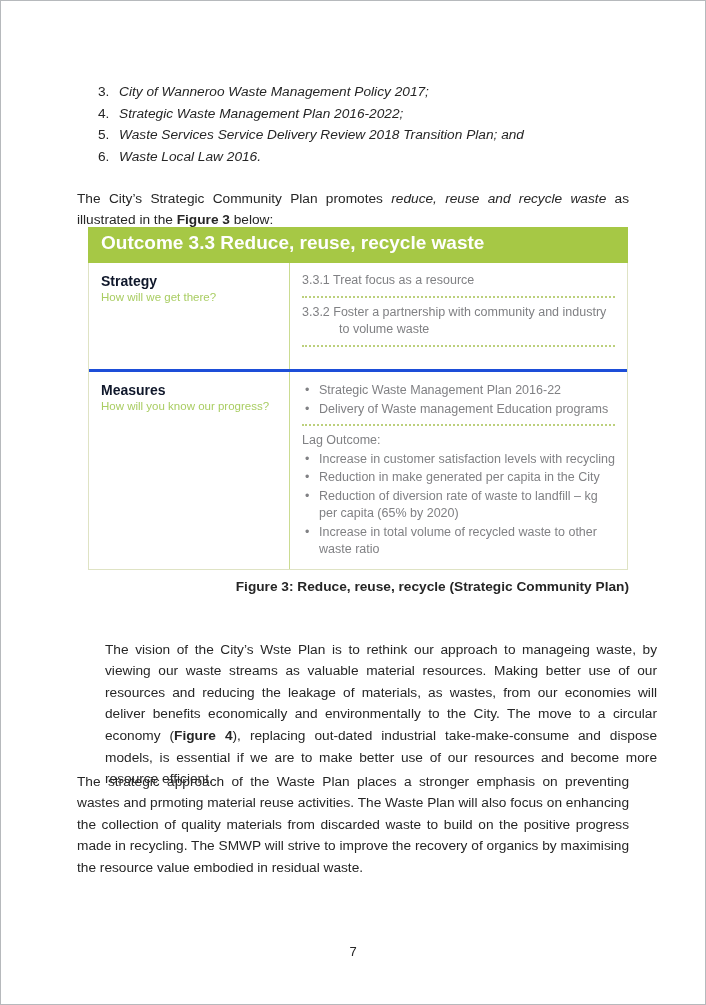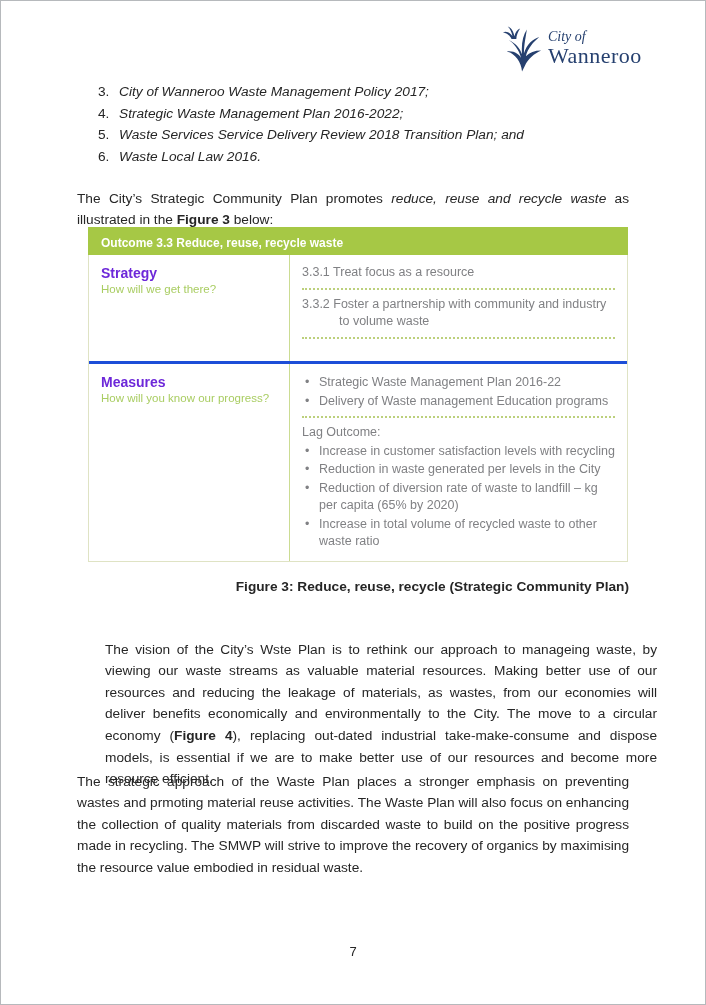--- a/index.html
+++ b/index.html
@@ -27,29 +27,29 @@
   .ref-num{width:21px;flex:0 0 auto;}
   .ref-text{font-style:italic;}
 
   
   .intro{position:absolute;top:173px;left:76px;width:552px;font-size:13.7px;line-height:21.6px;text-align:justify;}
   .em-italic{font-style:italic;}
   .em-bold{font-weight:bold;}
 
   
   .outcome{position:absolute;top:226px;left:87px;width:540px;box-sizing:border-box;}
-  .outcome-header{background:#a6c845;color:#ffffff;font-weight:bold;font-size:12px;height:28px;line-height:32px;padding-left:13px;}
+  .outcome-header{background:#a6c845;color:#ffffff;font-weight:bold;font-size:19px;height:36px;line-height:32px;padding-left:13px;}
   .outcome-body{border:1px solid #dfe3c4;border-top:none;box-sizing:border-box;}
   .outcome-row{display:grid;grid-template-columns:201px 1fr;}
   .outcome-row.row2{border-top:3px solid #1d4ed8;}
   .cell{padding:9px 12px 10px 12px;box-sizing:border-box;}
   .left-cell{border-right:1px solid #cbdc92;}
   .row1{min-height:106px;}
   .row2{min-height:192px;}
-  .label{color:#6d28d9;font-weight:bold;font-size:14px;line-height:18px;}
+  .label{color:#0f172a;font-weight:bold;font-size:14px;line-height:18px;}
   .sublabel{color:#a9cd62;font-size:11.5px;line-height:14px;}
   .cell-text{color:#808184;font-size:12.5px;line-height:17.5px;}
   .t-item{padding-left:37px;text-indent:-37px;}
   .dotted{border-top:2px dotted #bcd07c;margin:6px 0;height:0;}
   .bullet{position:relative;padding-left:17px;margin-top:1px;}
   .bullet::before{content:"\2022";position:absolute;left:3px;}
 
   
   .caption{position:absolute;top:578px;left:76px;width:552px;text-align:right;font-weight:bold;font-size:13.7px;}
   .para{position:absolute;left:76px;width:552px;font-size:13.7px;line-height:21.6px;text-align:justify;}
@@ -57,32 +57,20 @@
   .para2{top:756px;}
 
   
   .footer{position:absolute;top:943px;left:0;width:704px;text-align:center;font-size:13px;}
 </style>
 </head>
 <body>
 
 <div class="page">
 
-  <div class="logo">
-    <svg class="logo-icon" viewBox="0 0 44 48" xmlns="http://www.w3.org/2000/svg" aria-hidden="true">
-      <g fill="#26406f">
-        <path d="M10 13 C8 9 5 7 1 6 C5 4 9 7 11 10 C10 5 8 2 6 0 C10 1 12 5 13 10 C14 6 16 3 19 2 C17 5 15 9 15 13 Z"></path>
-        <path d="M21 47 C20 36 13 28 5 26 C13 25 18 29 20 33 C18 24 12 17 7 14 C14 17 19 23 21 29 C20 18 22 9 26 3 C25 11 23 18 23 28 C26 19 32 13 39 11 C33 16 27 23 25 31 C29 27 34 25 41 25 C34 28 27 34 24 41 Z"></path>
-      </g>
-    </svg>
-    <div class="logo-text">
-      <div class="logo-cityof">City of</div>
-      <div class="logo-wanneroo">Wanneroo</div>
-    </div>
-  </div>
 
   <div class="ref-list">
     <div class="ref-row">
       <span class="ref-num">3.</span>
       <span class="ref-text">City of Wanneroo Waste Management Policy 2017;</span>
     </div>
     <div class="ref-row">
       <span class="ref-num">4.</span>
       <span class="ref-text">Strategic Waste Management Plan 2016-2022;</span>
     </div>
@@ -119,21 +107,21 @@
         <div class="cell left-cell">
           <div class="label">Measures</div>
           <div class="sublabel">How will you know our progress?</div>
         </div>
         <div class="cell cell-text">
           <div class="bullet">Strategic Waste Management Plan 2016-22</div>
           <div class="bullet">Delivery of Waste management Education programs</div>
           <div class="dotted"></div>
           <div>Lag Outcome:</div>
           <div class="bullet">Increase in customer satisfaction levels with recycling</div>
-          <div class="bullet">Reduction in waste generated per levels in the City</div>
+          <div class="bullet">Reduction in make generated per capita in the City</div>
           <div class="bullet">Reduction of diversion rate of waste to landfill – kg per capita (65% by 2020)</div>
           <div class="bullet">Increase in total volume of recycled waste to other waste ratio</div>
         </div>
       </div>
 
     </div>
   </div>
 
   <div class="caption">Figure 3: Reduce, reuse, recycle (Strategic Community Plan)</div>
 

